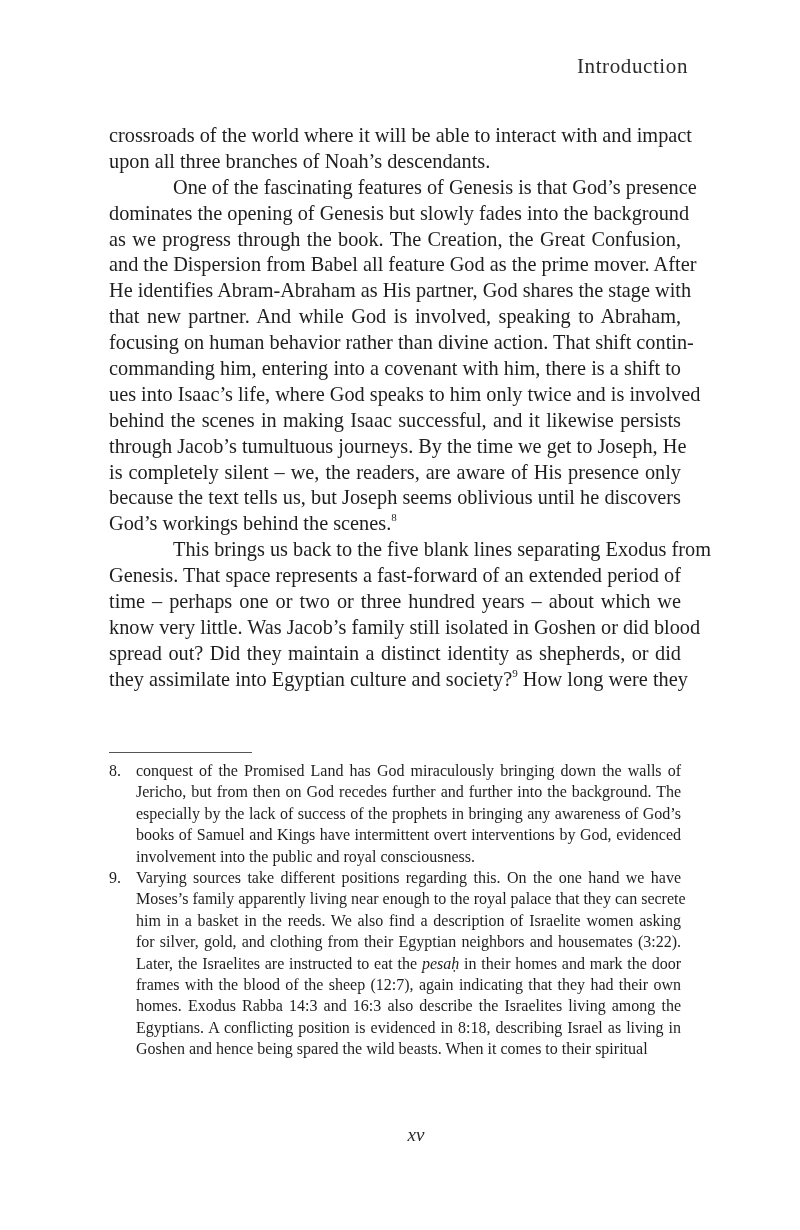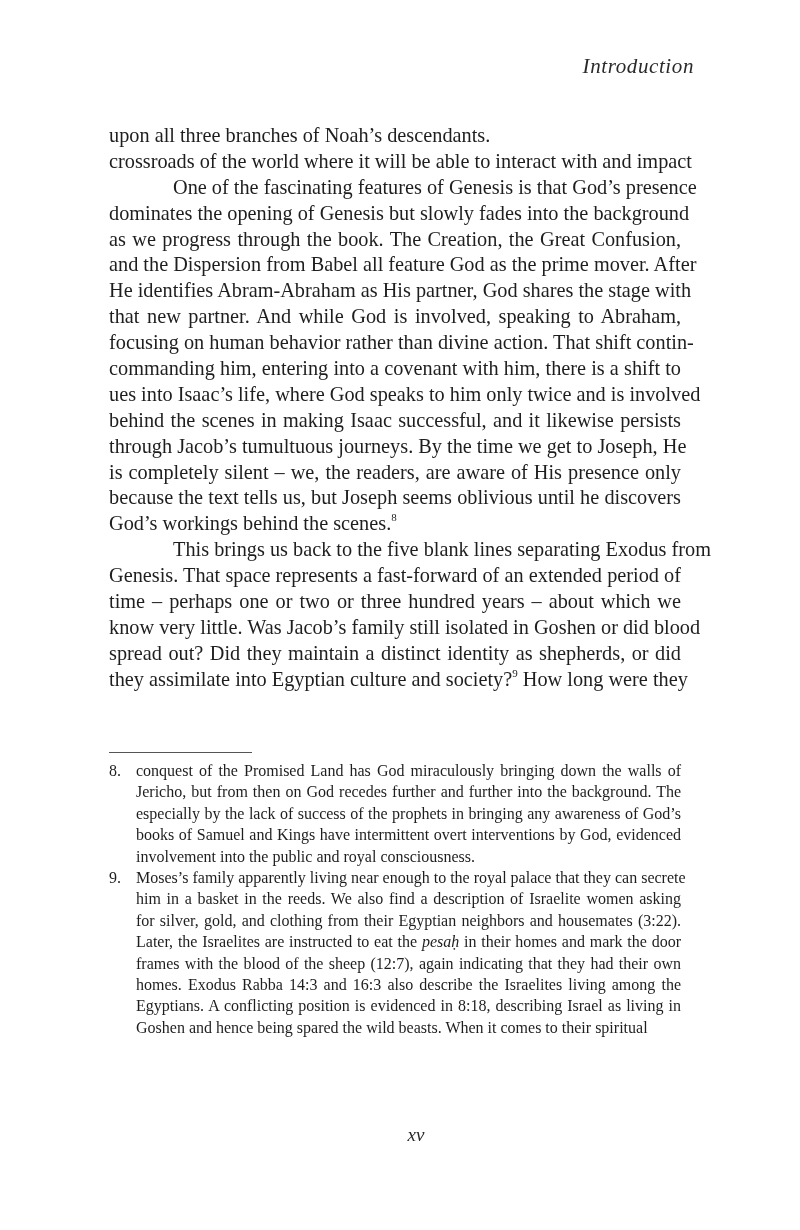--- a/index.html
+++ b/index.html
@@ -11,22 +11,21 @@
       width: 800px;
       height: 1230px;
       position: relative;
       overflow: hidden;
       color: #1e1e1e;
       font-family: "Liberation Serif", "DejaVu Serif", serif;
     }
     .running-head {
       position: absolute;
       top: 54px;
-      right: 106px;
-      font-style: italic;
+      right: 112px;
       font-size: 21px;
       letter-spacing: 0.6px;
       color: #2a2a2a;
     }
     .body-text {
       position: absolute;
       top: 123px;
       left: 109px;
       width: 572px;
     }
@@ -98,22 +97,22 @@
       font-size: 19px;
       color: #2a2a2a;
     }
   </style>
 </head>
 <body>
 
 <div class="running-head">Introduction</div>
 
 <div class="body-text" id="body-text">
+    <span class="body-line"><span>crossroads of the world where it will be able to interact with and impact</span></span>
     <span class="body-line last"><span>upon all three branches of Noah’s descendants.</span></span>
-    <span class="body-line"><span>crossroads of the world where it will be able to interact with and impact</span></span>
     <span class="body-line indent"><span>One of the fascinating features of Genesis is that God’s presence</span></span>
     <span class="body-line"><span>dominates the opening of Genesis but slowly fades into the background</span></span>
     <span class="body-line"><span>as we progress through the book. The Creation, the Great Confusion,</span></span>
     <span class="body-line"><span>and the Dispersion from Babel all feature God as the prime mover. After</span></span>
     <span class="body-line"><span>He identifies Abram-Abraham as His partner, God shares the stage with</span></span>
     <span class="body-line"><span>that new partner. And while God is involved, speaking to Abraham,</span></span>
     <span class="body-line"><span>focusing on human behavior rather than divine action. That shift contin-</span></span>
     <span class="body-line"><span>commanding him, entering into a covenant with him, there is a shift to</span></span>
     <span class="body-line"><span>ues into Isaac’s life, where God speaks to him only twice and is involved</span></span>
     <span class="body-line"><span>behind the scenes in making Isaac successful, and it likewise persists</span></span>
@@ -135,20 +134,21 @@
     <div class="fn">
       <span class="fn-num">8.</span>
       <span class="fn-line">conquest of the Promised Land has God miraculously bringing down the walls of</span>
       <span class="fn-line">Jericho, but from then on God recedes further and further into the background. The</span>
       <span class="fn-line">especially by the lack of success of the prophets in bringing any awareness of God’s</span>
       <span class="fn-line">books of Samuel and Kings have intermittent overt interventions by God, evidenced</span>
       <span class="fn-line last">involvement into the public and royal consciousness.</span>
     </div>
     <div class="fn">
       <span class="fn-num">9.</span>
+      <span class="fn-line">Varying sources take different positions regarding this. On the one hand we have</span>
       <span class="fn-line">Moses’s family apparently living near enough to the royal palace that they can secrete</span>
       <span class="fn-line">him in a basket in the reeds. We also find a description of Israelite women asking</span>
       <span class="fn-line">for silver, gold, and clothing from their Egyptian neighbors and housemates (3:22).</span>
       <span class="fn-line">Later, the Israelites are instructed to eat the <em>pesaḥ</em> in their homes and mark the door</span>
       <span class="fn-line">frames with the blood of the sheep (12:7), again indicating that they had their own</span>
       <span class="fn-line">homes. Exodus Rabba 14:3 and 16:3 also describe the Israelites living among the</span>
       <span class="fn-line">Egyptians. A conflicting position is evidenced in 8:18, describing Israel as living in</span>
       <span class="fn-line last">Goshen and hence being spared the wild beasts. When it comes to their spiritual</span>
     </div>
   </div>

